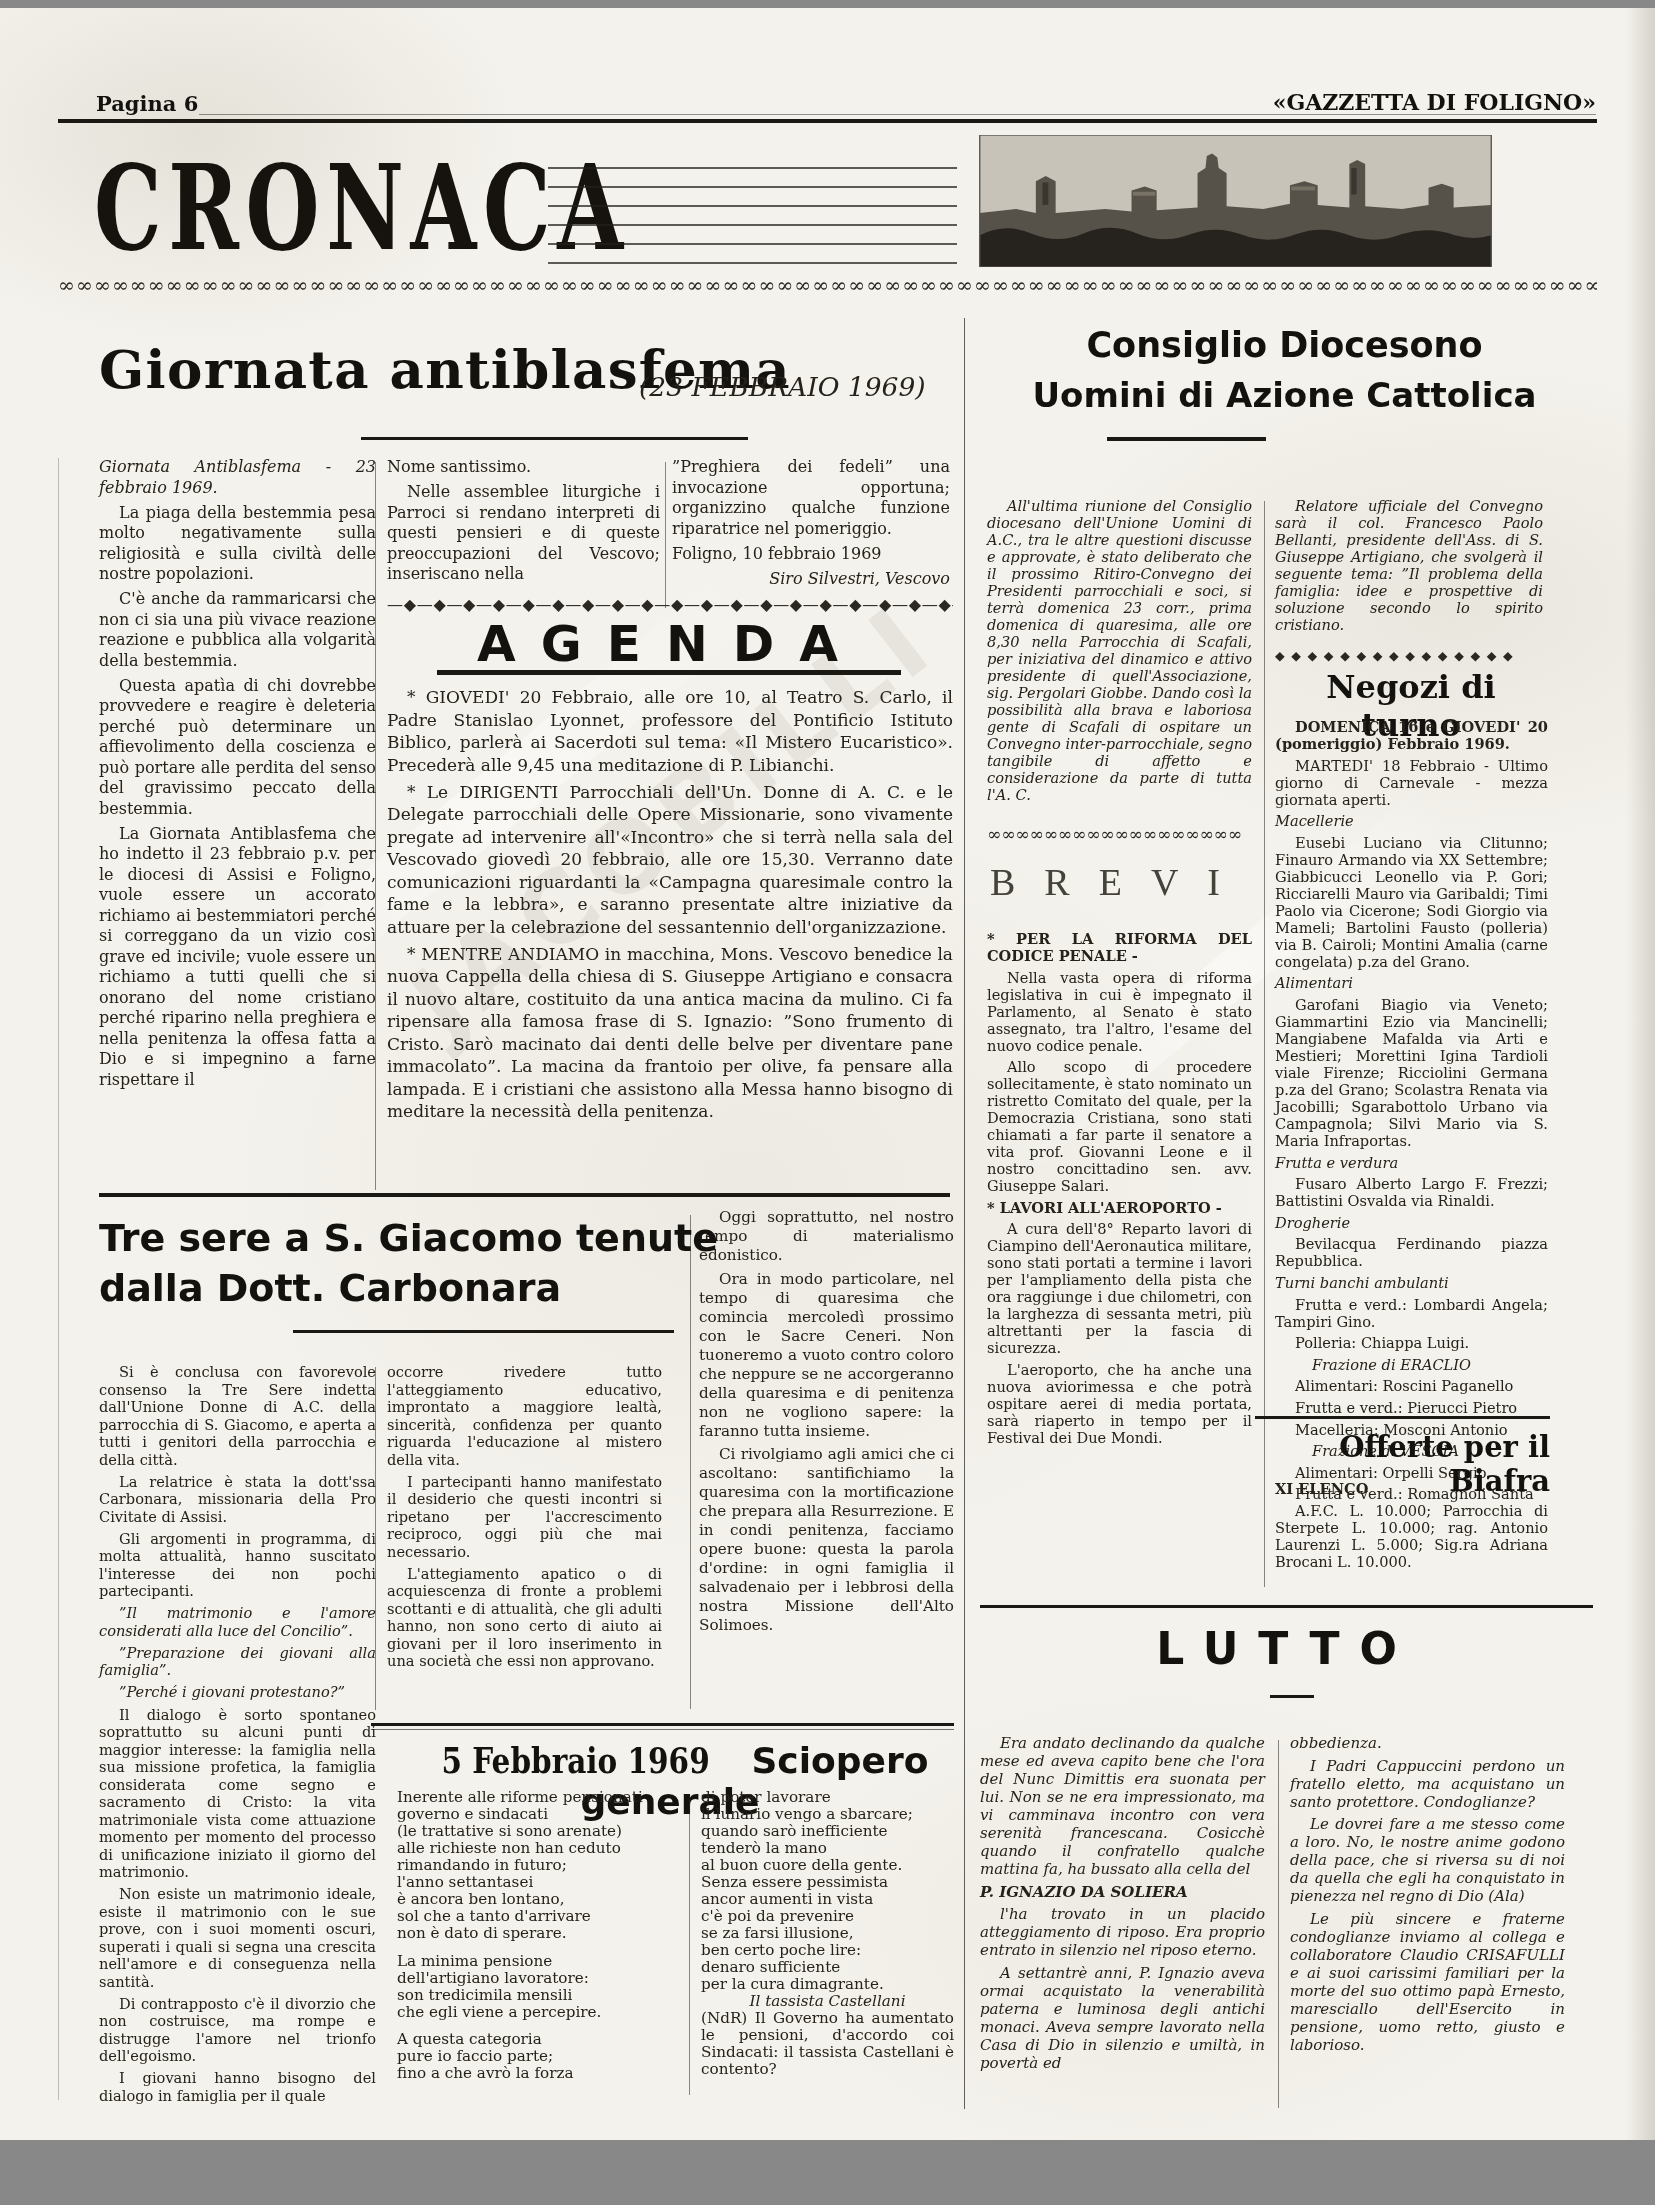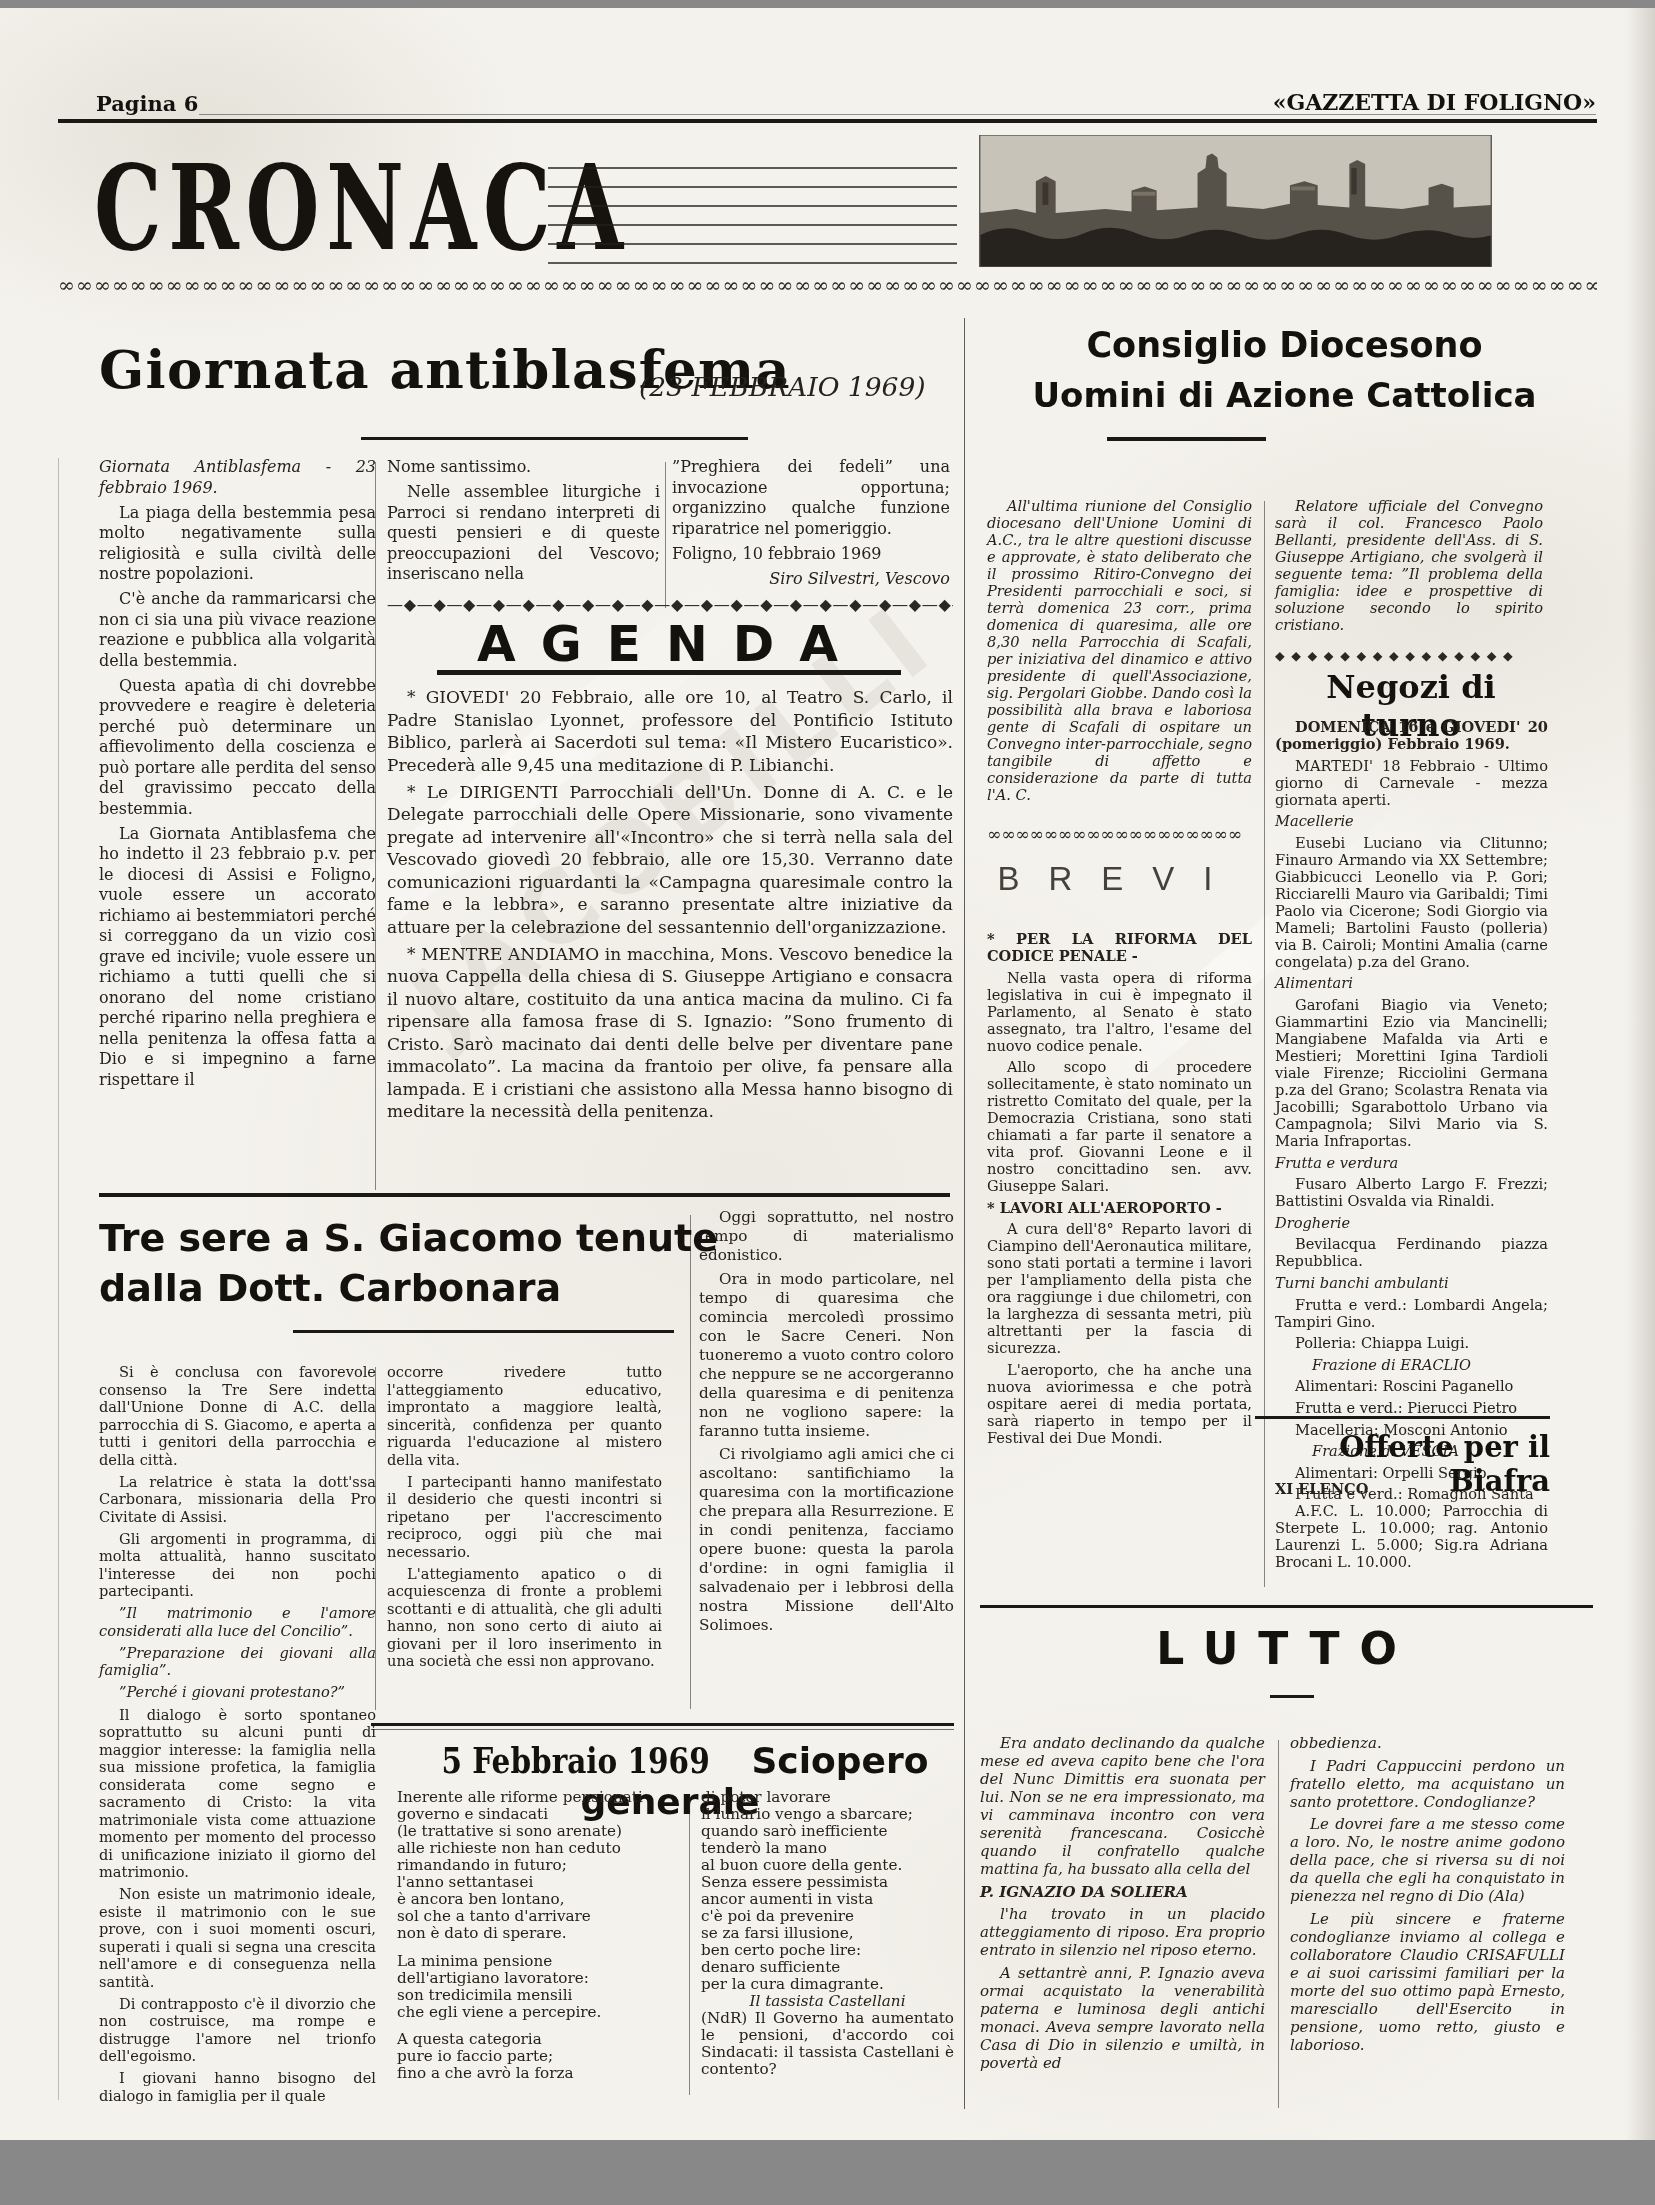--- a/index.html
+++ b/index.html
@@ -234,21 +234,21 @@
         <p>Frutta e verd.: Pierucci Pietro</p>
         <p>Macelleria: Mosconi Antonio</p>
         <p class="ic">Frazione di VESCIA</p>
         <p>Alimentari: Orpelli Sergio</p>
         <p>Frutta e verd.: Romagnoli Santa</p>
       </div>
   </section>
 
   <section>
     <div class="orn" style="left:987px;top:816px;width:258px;font-size:17px;">∞∞∞∞∞∞∞∞∞∞∞∞∞∞∞∞∞∞</div>
-    <div class="abs center" style="left:987px;top:852px;width:265px;font-size:33px;letter-spacing:29px;font-family:Liberation Sans, sans-serif;color:#45423a;">BREVI</div>
+    <div class="abs center" style="left:987px;top:852px;width:265px;font-size:38px;letter-spacing:29px;font-family:Liberation Serif, serif;color:#45423a;">BREVI</div>
     <div class="abs col txt r-col" style="left:987px;top:922px;width:265px;">
         <p class="h">* PER LA RIFORMA DEL CODICE PENALE -</p>
         <p>Nella vasta opera di riforma legislativa in cui è impegnato il Parlamento, al Senato è stato assegnato, tra l'altro, l'esame del nuovo codice penale.</p>
         <p>Allo scopo di procedere sollecitamente, è stato nominato un ristretto Comitato del quale, per la Democrazia Cristiana, sono stati chiamati a far parte il senatore a vita prof. Giovanni Leone e il nostro concittadino sen. avv. Giuseppe Salari.</p>
         <p class="h">* LAVORI ALL'AEROPORTO -</p>
         <p>A cura dell'8° Reparto lavori di Ciampino dell'Aeronautica militare, sono stati portati a termine i lavori per l'ampliamento della pista che ora raggiunge i due chilometri, con la larghezza di sessanta metri, più altrettanti per la fascia di sicurezza.</p>
         <p>L'aeroporto, che ha anche una nuova aviorimessa e che potrà ospitare aerei di media portata, sarà riaperto in tempo per il Festival dei Due Mondi.</p>
       </div>
   </section>
 

